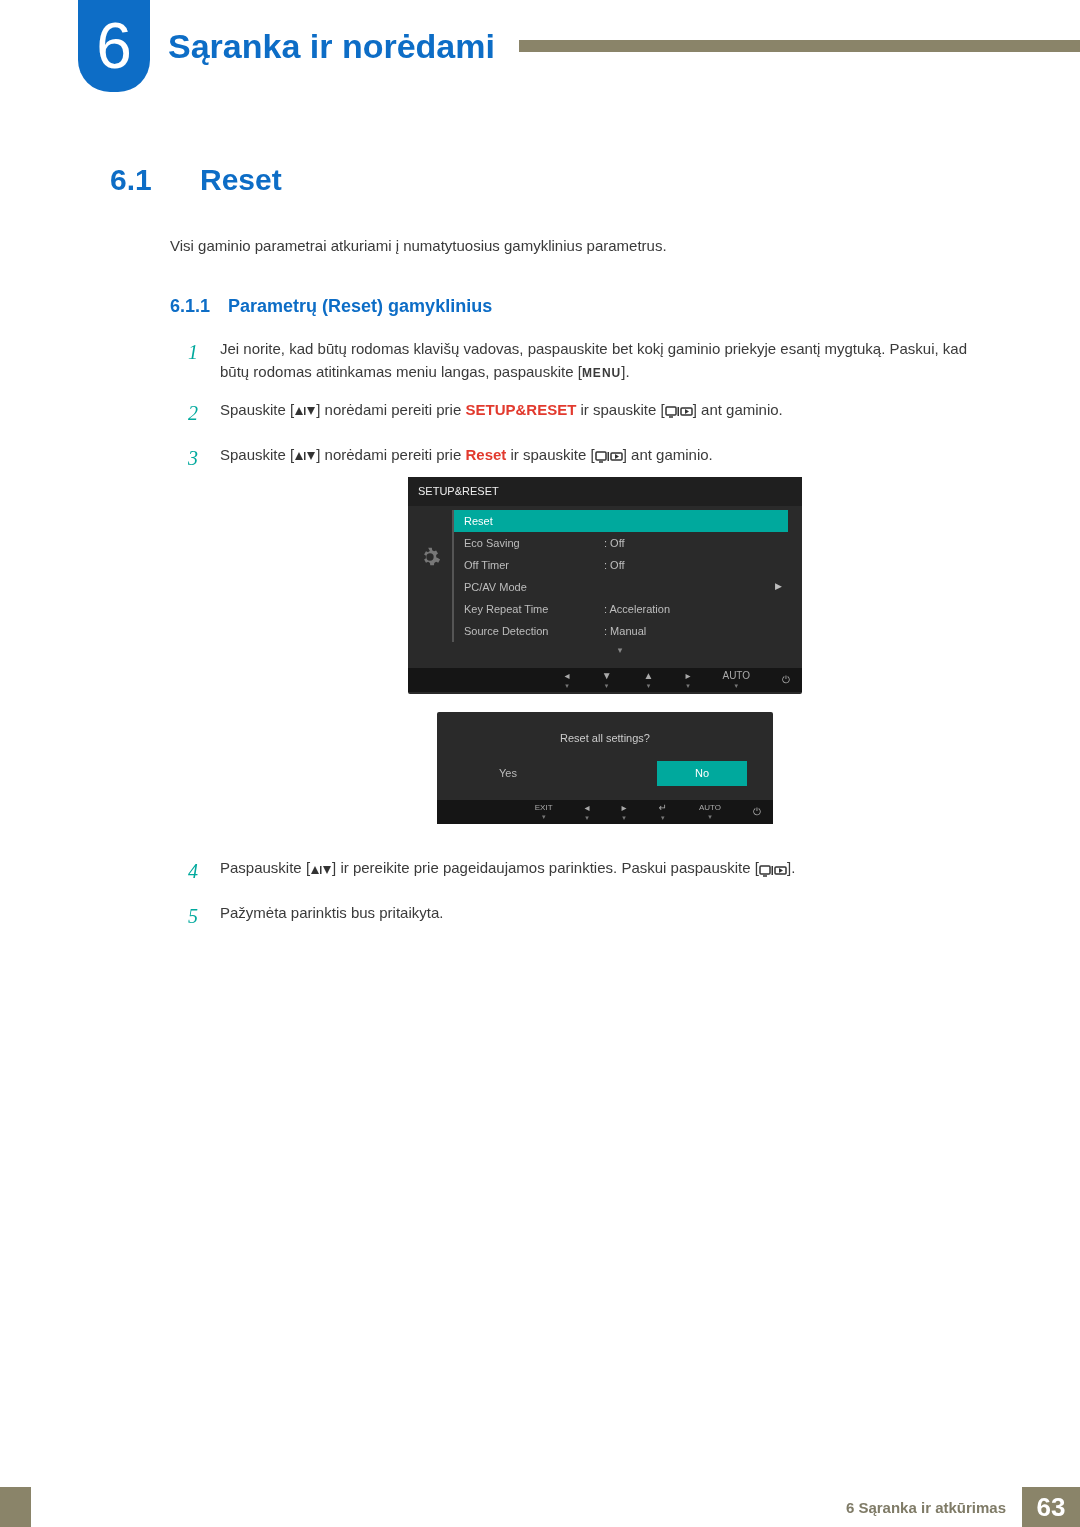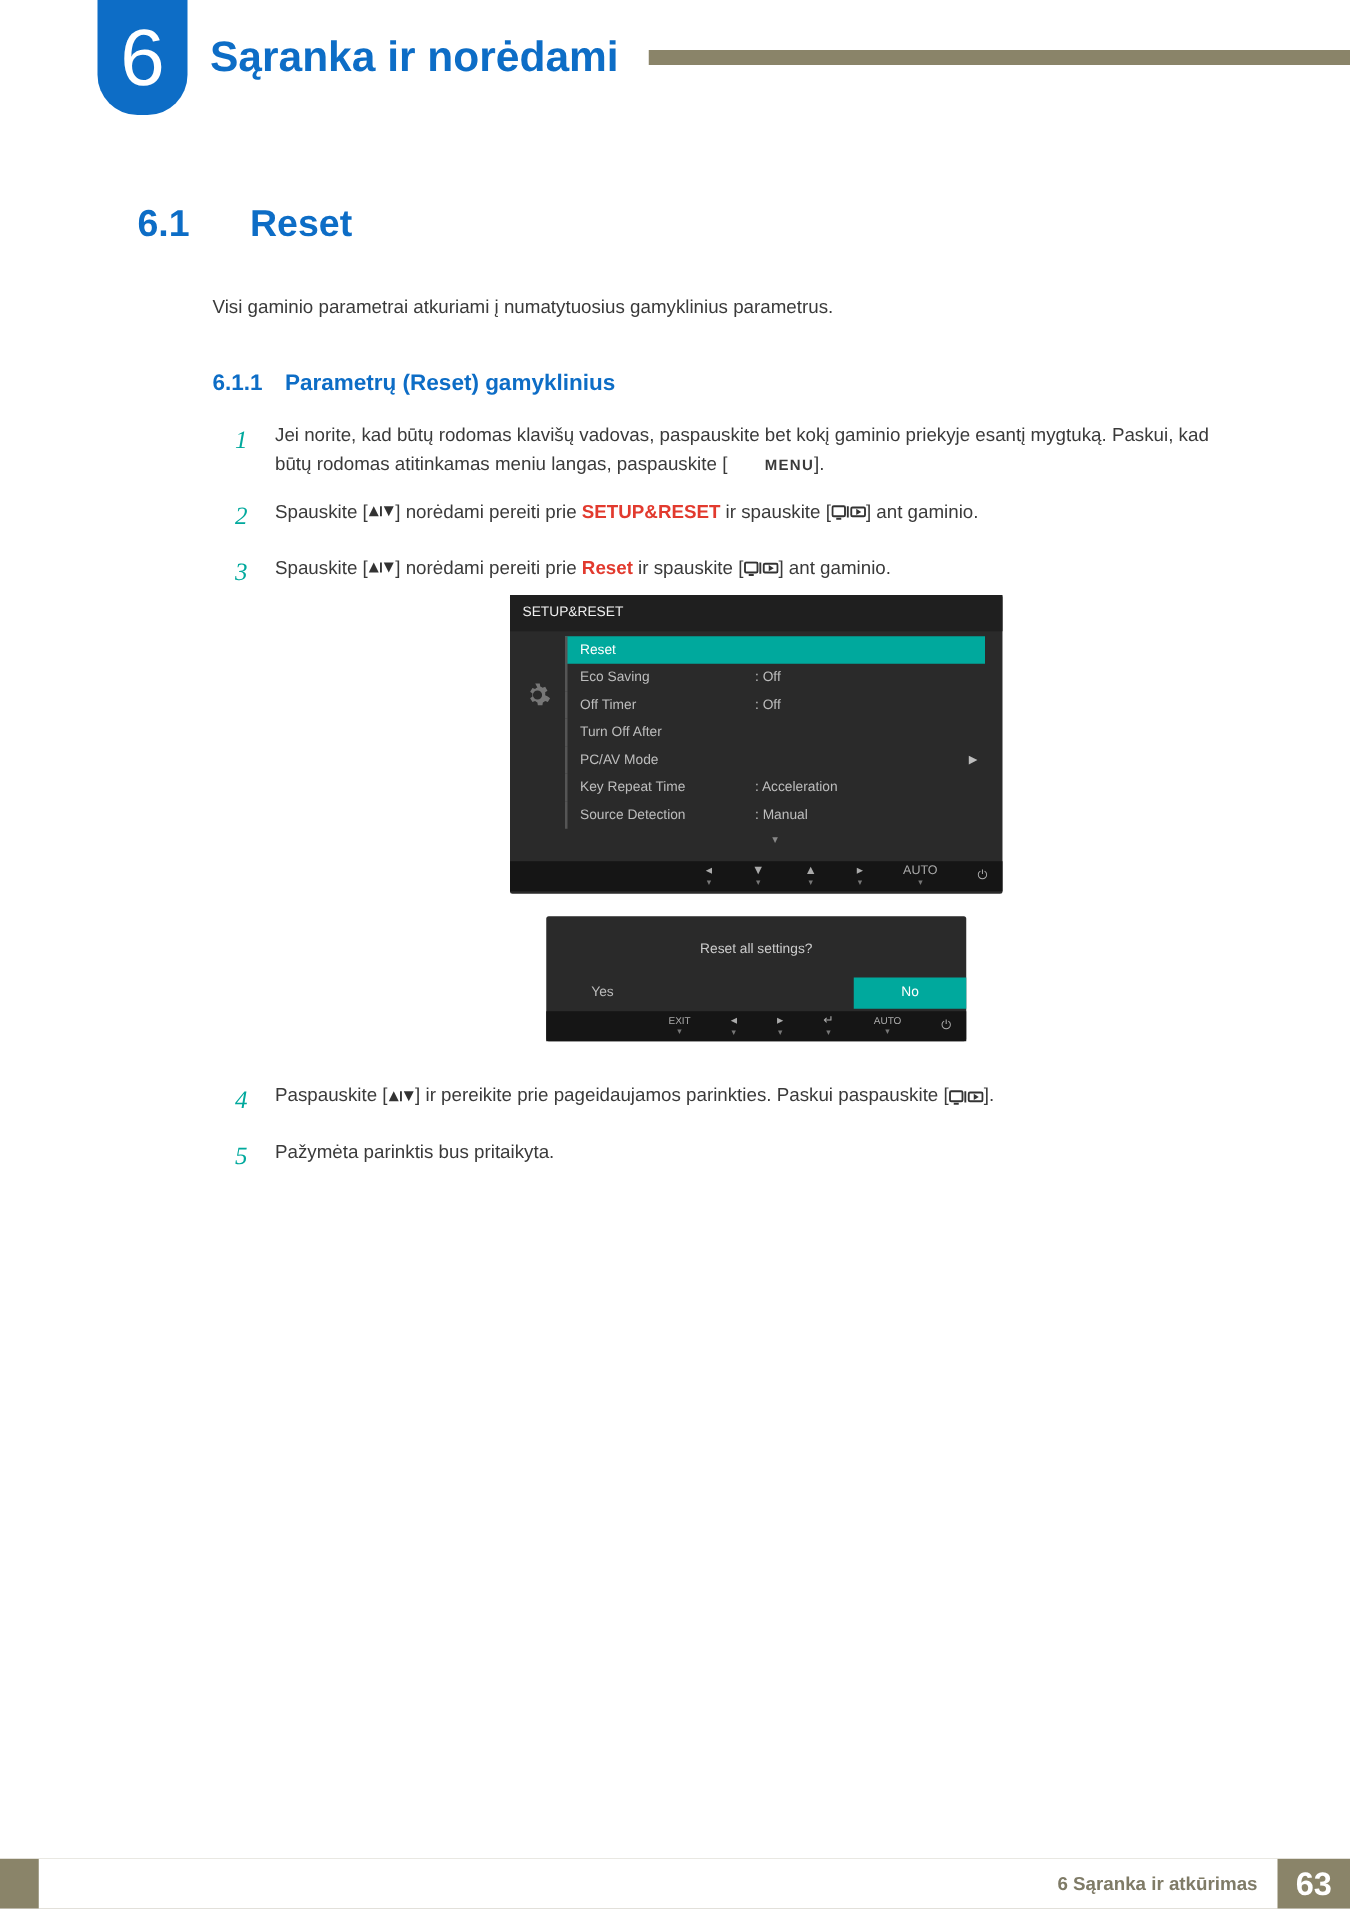--- a/index.html
+++ b/index.html
@@ -46,21 +46,21 @@
 
   .subsec-row { margin:42px 0 0 60px; display:flex; gap:18px; align-items:baseline; }
   .subsec-num { color:var(--blue); font-size:18px; font-weight:600; }
   .subsec-title { color:var(--blue); font-size:18px; font-weight:600; }
 
   .steps { margin:20px 0 0 78px; font-size:15px; line-height:1.55; }
   .step { display:flex; gap:14px; margin-bottom:14px; }
   .stepnum { font-style:italic; font-size:20px; color:var(--teal); width:18px; flex:0 0 18px; font-family: Georgia, serif; }
   .stepbody { flex:1; }
   .kw-red  { color:var(--red); font-weight:bold; }
-  .kw-menu { font-family:Arial; font-weight:bold; font-size:12px; letter-spacing:1px;margin-left:30px; }
+  .kw-menu { font-family:Arial; font-weight:bold; font-size:12px; letter-spacing:1px; }
 
   
   .updown, .monsrc { display:inline-block; vertical-align:middle; }
   .updown svg, .monsrc svg { vertical-align:middle; }
 
   
   .osd-wrap { margin:10px 0 18px 0; display:flex; flex-direction:column; align-items:center; gap:18px; }
   .osd {
     width:394px; background:var(--dark); color:#d6d6d6;
     font-size:11px; border-radius:2px; padding-bottom:2px;
@@ -82,21 +82,21 @@
   .osd-btmbar { background:#151515; display:flex; align-items:center; height:24px;
     justify-content:flex-end; gap:32px; padding:0 12px; font-size:9px; color:#aaa;}
   .osd-btmbar .btn { display:flex; flex-direction:column; align-items:center; line-height:1; gap:1px; }
   .osd-btmbar .btn .g { font-size:10px; }
   .osd-btmbar .btn .t { font-size:7px; color:#777; }
 
   .dialog {
     width:336px; background:var(--dark); color:#d6d6d6; font-size:11px; border-radius:2px;
   }
   .dialog .q { text-align:center; padding:18px 0 8px; color:#ccc; }
-  .dialog .choices { display:flex; justify-content:space-between; gap:104px; padding:6px 0 2px; }
+  .dialog .choices { display:flex; justify-content:center; gap:104px; padding:6px 0 14px; }
   .dialog .choice { width:90px; text-align:center; padding:4px 0; color:#bbb; }
   .dialog .choice.sel { background:var(--teal); color:#fff; }
 
   
   .footer {
     position:absolute; bottom:0; left:0; right:0;
     display:flex; align-items:stretch; height:40px;
     background:var(--olive); color:#fff;
   }
   .footer .fl {
@@ -192,24 +192,20 @@
                   </div>
                 <div class="osd-row">
                     <span class="osd-label">Eco Saving</span>
                     <span class="osd-val">: Off</span>
                   </div>
                 <div class="osd-row">
                     <span class="osd-label">Off Timer</span>
                     <span class="osd-val">: Off</span>
                   </div>
                 <div class="osd-row">
-                    <span class="osd-label">Turn Off After</span>
-                    <span class="osd-val"></span>
-                  </div>
-                <div class="osd-row">
                     <span class="osd-label">PC/AV Mode</span>
                     <span class="osd-val"></span>
                     <span class="osd-arrow">▶</span>
                   </div>
                 <div class="osd-row">
                     <span class="osd-label">Key Repeat Time</span>
                     <span class="osd-val">: Acceleration</span>
                   </div>
                 <div class="osd-row">
                     <span class="osd-label">Source Detection</span>

